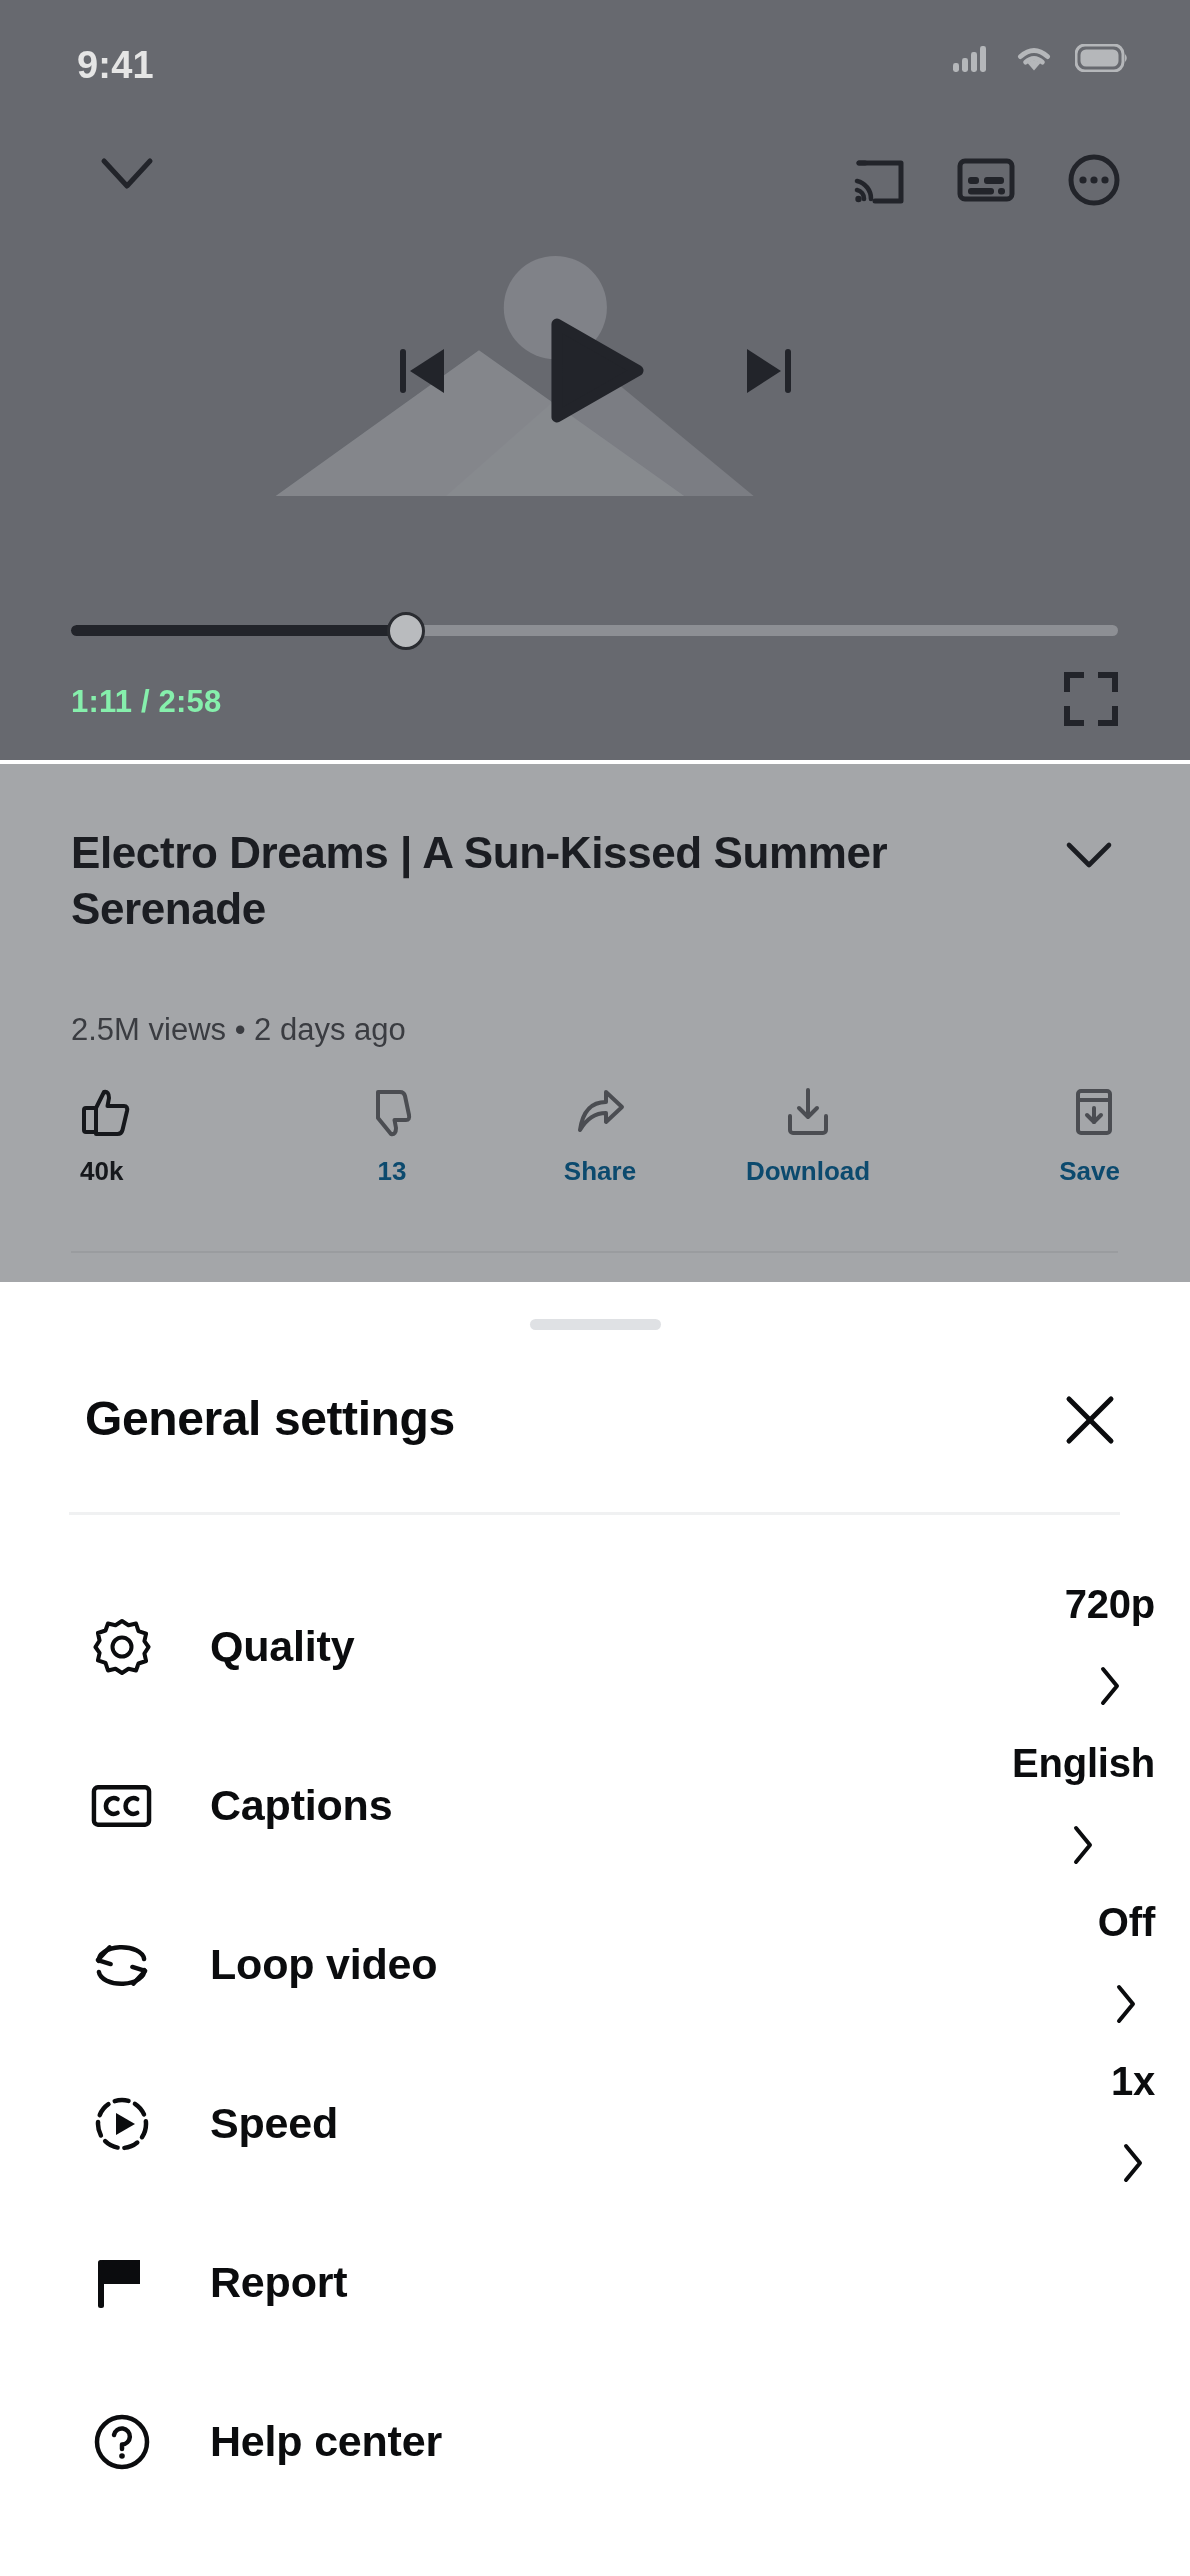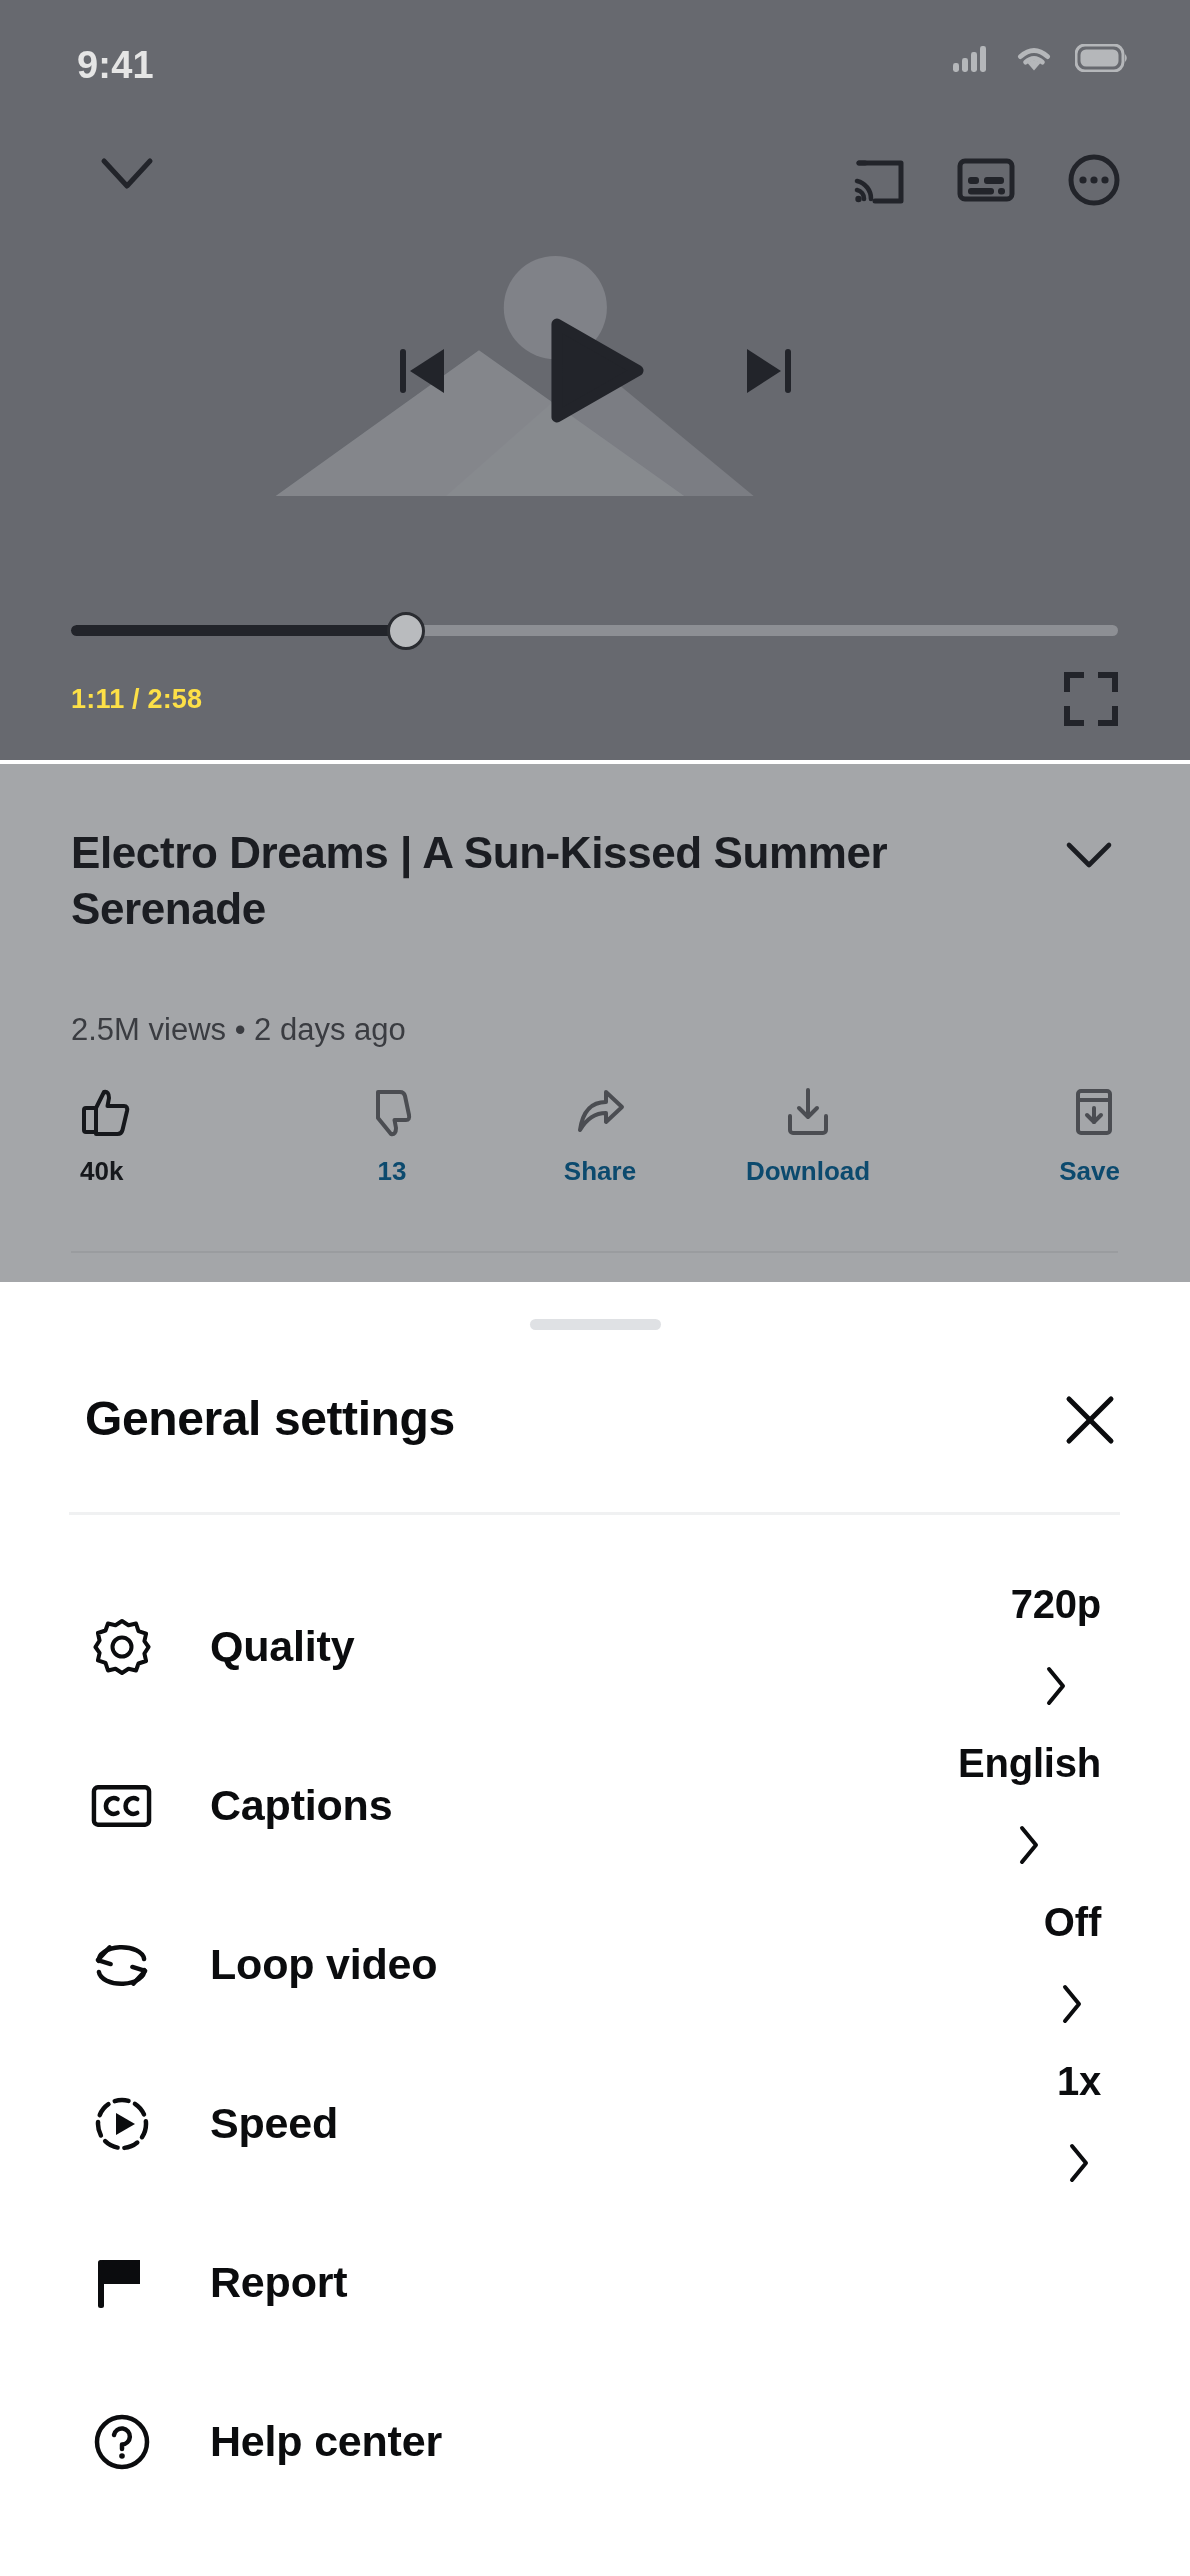--- a/index.html
+++ b/index.html
@@ -136,23 +136,23 @@
     margin-left: -19px;
     margin-top: -19px;
     border-radius: 50%;
     background: #b9bbbe;
     border: 3px solid #2a2c31;
   }
   .time-label {
     position: absolute;
     left: 71px;
     top: 684px;
-    font-size: 27px;
+    font-size: 31px;
     font-weight: 600;
-    color: #fde047;
+    color: #86efac;
     letter-spacing: 0.2px;
   }
   .fullscreen-btn {
     position: absolute;
     right: 71px;
     top: 671px;
     cursor: pointer;
   }
 
   
@@ -270,21 +270,21 @@
     position: absolute;
     left: 0;
     top: 1567px;
     width: 1190px;
   }
   .setting-row {
     position: relative;
     display: flex;
     align-items: center;
     height: 159px;
-    padding: 0 89px 0 89px;
+    padding: 0 35px 0 89px;
     cursor: pointer;
   }
   .setting-icon {
     width: 65px;
     min-width: 65px;
     display: flex;
     align-items: center;
     justify-content: center;
   }
   .setting-label {

